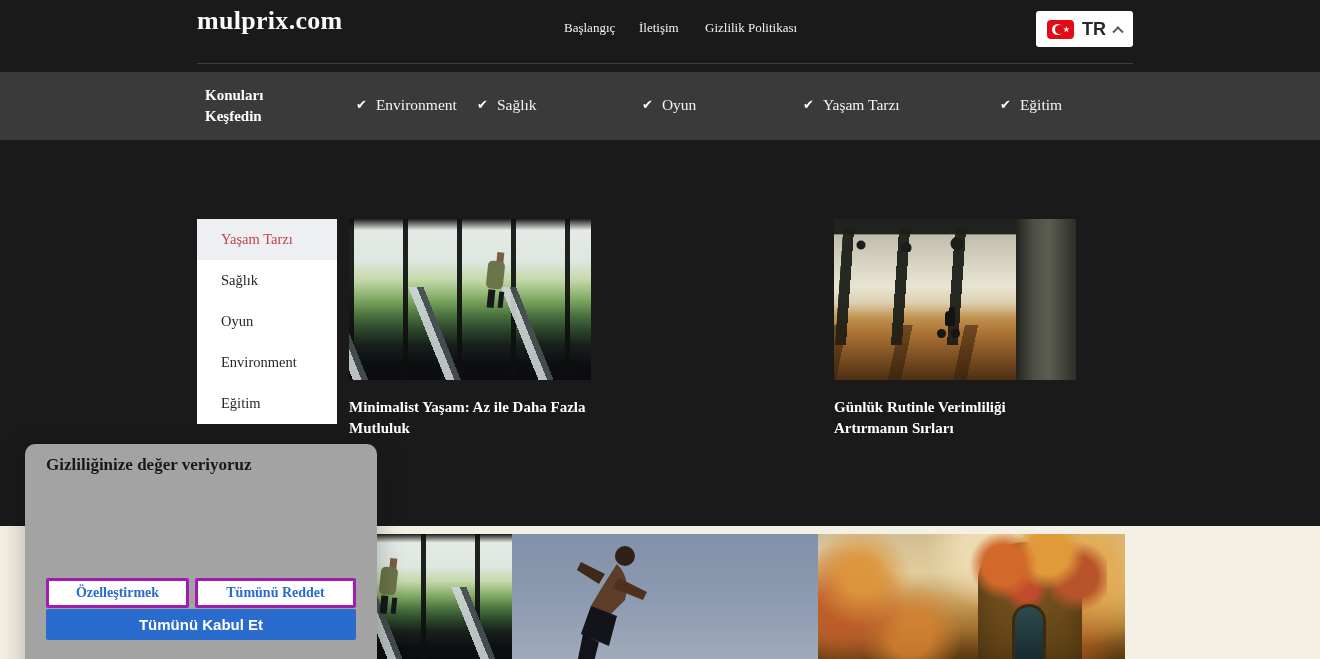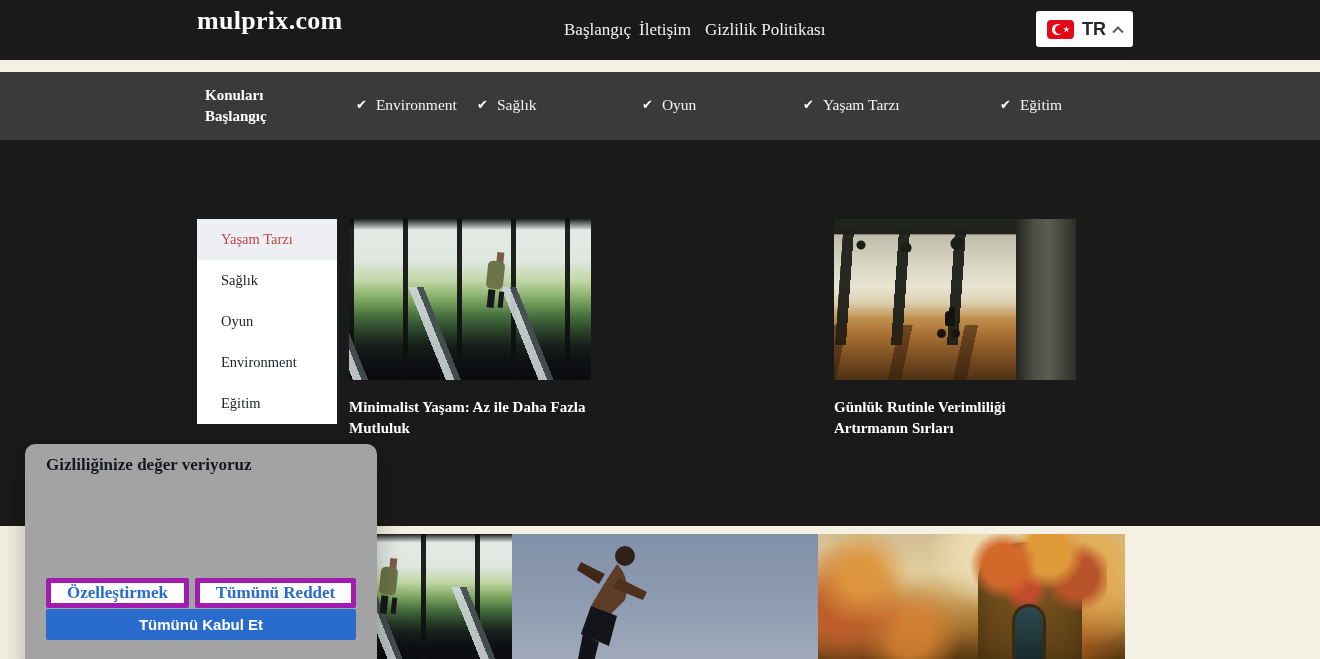--- a/index.html
+++ b/index.html
@@ -1,24 +1,24 @@
 <!DOCTYPE html>
 <html><head>
 <meta charset="utf-8">
 <style>
   * { margin:0; padding:0; box-sizing:border-box; }
   html,body { background:#f5f0e4; }
   .page { position:relative; width:1320px; height:659px; overflow:hidden; background:#f5f0e4;
           font-family:"Liberation Serif","DejaVu Serif",serif; }
 
   
-  .header { position:absolute; top:0; left:0; width:1320px; height:60px; background:#1a1a1a; z-index:5; }
+  .header { position:absolute; top:0; left:0; width:1320px; height:72px; background:#1a1a1a; z-index:5; }
   .header-rule { position:absolute; top:63px; left:197px; width:936px; height:1px; background:rgba(255,255,255,0.16); }
   .logo { position:absolute; left:197px; top:6px; font-size:26px; font-weight:700; color:#fafafa; letter-spacing:0.3px; cursor:pointer; }
-  .nav-link { position:absolute; top:20px; font-size:17px; color:#f2f2f2; cursor:pointer; white-space:nowrap; }
+  .nav-link { position:absolute; top:20px; font-size:13px; color:#f2f2f2; cursor:pointer; white-space:nowrap; }
   .nav-0 { left:564px; } .nav-1 { left:639px; } .nav-2 { left:705px; }
   .lang { position:absolute; left:1036px; top:11px; width:97px; height:36px; background:#ffffff; border-radius:3px;
           display:flex; align-items:center; justify-content:center; gap:8px; cursor:pointer; }
   .flag { width:27px; height:19px; background:#e30a17; border-radius:4px; position:relative; flex:0 0 auto; }
   .crescent { position:absolute; left:5px; top:4px; width:11px; height:11px; background:#ffffff; border-radius:50%; }
   .crescent::after { content:""; position:absolute; left:3px; top:1px; width:9px; height:9px; background:#e30a17; border-radius:50%; }
   .flag-star { position:absolute; right:4px; top:4px; color:#ffffff; font-size:8px; line-height:11px; }
   .lang-code { font-family:"Liberation Sans","DejaVu Sans",sans-serif; font-weight:700; font-size:18px; color:#26262b; }
   .chev-up { width:8px; height:8px; border-left:2px solid #5a5a60; border-top:2px solid #5a5a60; transform:rotate(45deg) translate(2px,2px); }
 
@@ -113,22 +113,22 @@
   .door { position:absolute; left:63%; top:56%; width:34px; height:60px; z-index:2;
       background:linear-gradient(180deg,#2d4a4e,#16282c);
       border:3px solid #3c2a10; border-bottom:none; border-radius:17px 17px 0 0; }
 
   
   .cookie { position:absolute; left:25px; top:444px; width:352px; height:237px; background:#a3a3a3;
             border-radius:10px; box-shadow:0 8px 28px rgba(0,0,0,0.28); z-index:30; }
   .ck-title { position:absolute; left:21px; top:11px; font-size:17px; font-weight:700; color:#17181c; }
   .ck-body { position:absolute; left:21px; top:41px; width:314px; font-size:13.2px; line-height:19.5px; color:#35373f; }
   .ck-row { position:absolute; left:21px; top:134px; width:310px; display:flex; gap:6px; }
-  .btn-outline { height:30px; background:#ffffff; border:5px solid #a21caf; color:#2a6ccd;
-      font-weight:700; font-size:17px; font-family:"Liberation Serif","DejaVu Serif",serif; border-radius:2px; cursor:pointer; }
+  .btn-outline { height:30px; background:#ffffff; border:3px solid #a21caf; color:#2a6ccd;
+      font-weight:700; font-size:14px; font-family:"Liberation Serif","DejaVu Serif",serif; border-radius:2px; cursor:pointer; }
   .btn-customize { width:143px; } .btn-reject { width:161px; }
   .btn-accept { position:absolute; left:21px; top:165px; width:310px; height:31px; background:#2a6ccd; color:#ffffff;
       border:none; font-weight:700; font-size:15px; font-family:Liberation Sans, sans-serif; border-radius:2px; cursor:pointer; }
 </style>
 </head>
 <body>
 
 <div class="page">
 
   <div class="header">
@@ -141,21 +141,21 @@
         <span class="crescent"></span>
         <span class="flag-star">★</span>
       </span>
       <span class="lang-code">TR</span>
       <span class="chev-up"></span>
     </div>
     <div class="header-rule"></div>
   </div>
 
   <div class="topics">
-    <div class="explore">Konuları Başlangıç</div>
+    <div class="explore">Konuları Keşfedin</div>
     <div class="topic tp-0">
       <span class="chk">✔</span>
       <span>Environment</span>
     </div>
     <div class="topic tp-1">
       <span class="chk">✔</span>
       <span>Sağlık</span>
     </div>
     <div class="topic tp-2">
       <span class="chk">✔</span>

